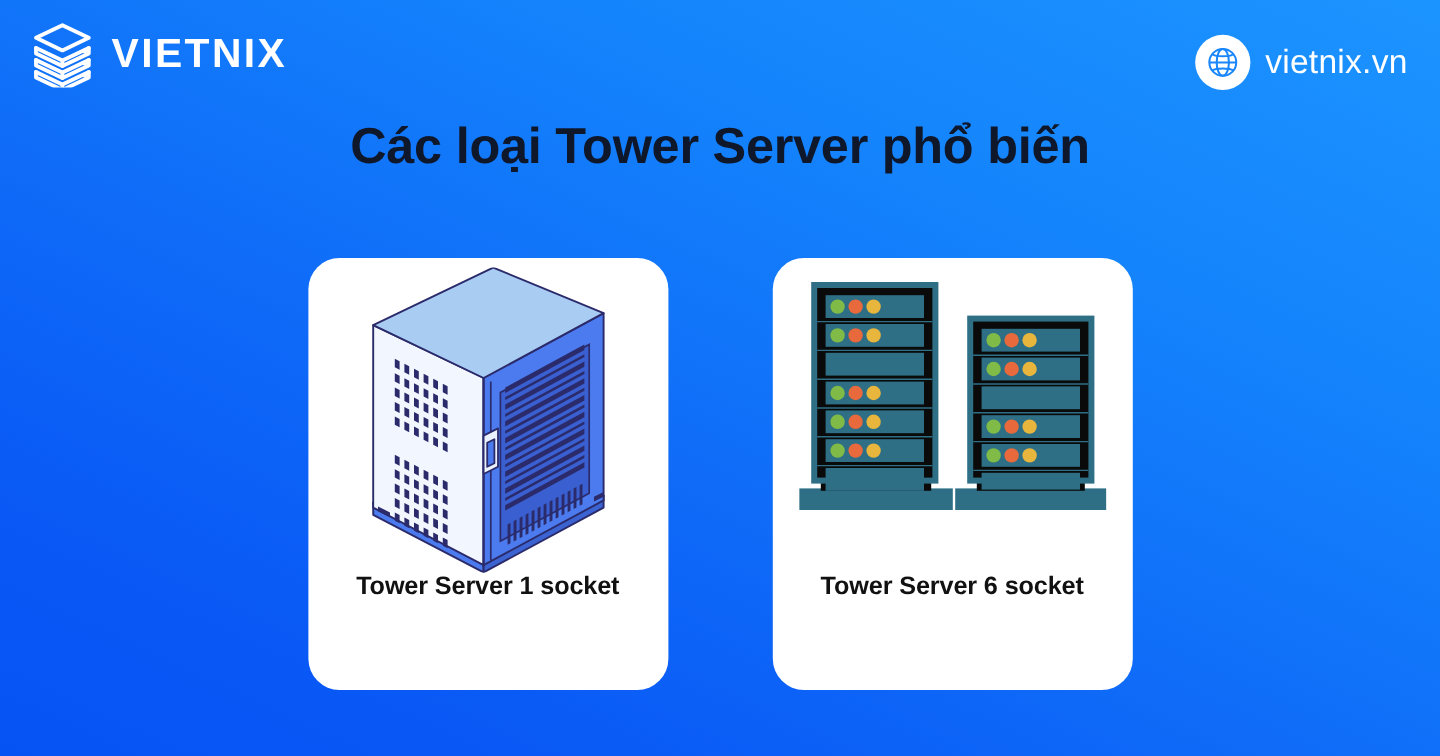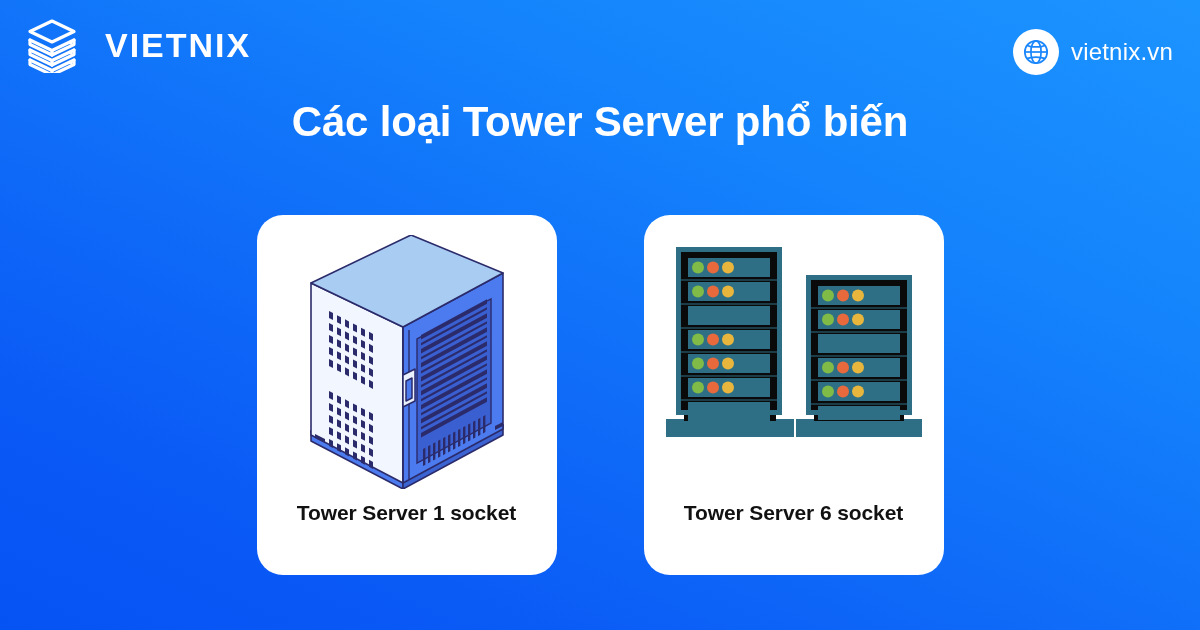--- a/index.html
+++ b/index.html
@@ -23,21 +23,21 @@
     position:absolute;
     top:0; left:0; right:0;
     height:96px;
   }
 
   .brand {
     position:absolute;
     left:26px; top:17px;
     display:flex;
     align-items:center;
-    gap:25px;
+    gap:13px;
   }
   .brand-mark { width:54px; height:56px; display:block; flex:0 0 auto; }
   .brand-name {
     color:#ffffff;
     font-size:34px;
     font-weight:700;
     letter-spacing:2.0px;
     line-height:1;
     white-space:nowrap;
   }
@@ -54,32 +54,32 @@
     border-radius:50%;
     background:#ffffff;
     display:flex;
     align-items:center;
     justify-content:center;
     flex:0 0 auto;
   }
   .globe-badge svg { display:block; }
   .site-url {
     color:#ffffff;
-    font-size:24px;
+    font-size:28px;
     font-weight:400;
     letter-spacing:.2px;
     white-space:nowrap;
   }
 
   
   .page-title {
     position:absolute;
     top:97px; left:0; right:0;
     text-align:center;
-    color:#ffffff;
+    color:#0f172a;
     font-size:42px;
     font-weight:700;
     letter-spacing:-0.2px;
     line-height:1.18;
   }
 
   
   .cards {
     position:absolute;
     top:215px; left:0; right:0;
@@ -108,21 +108,21 @@
     padding-top:6px;
   }
   .card-art svg { display:block; }
   .card-label {
     color:#111111;
     font-size:21px;
     font-weight:700;
     letter-spacing:-0.1px;
     text-align:center;
     width:100%;
-    padding-bottom:52px;
+    padding-bottom:76px;
     line-height:1;
   }
 </style>
 </head>
 <body>
 
 <div class="header">
 
   <div class="brand">
     <svg class="brand-mark" viewBox="0 0 54 56">

